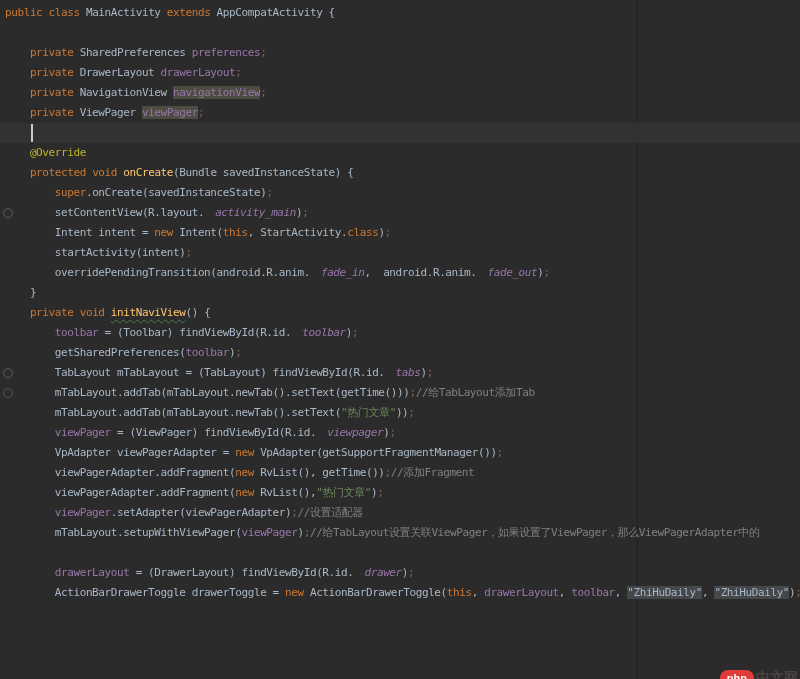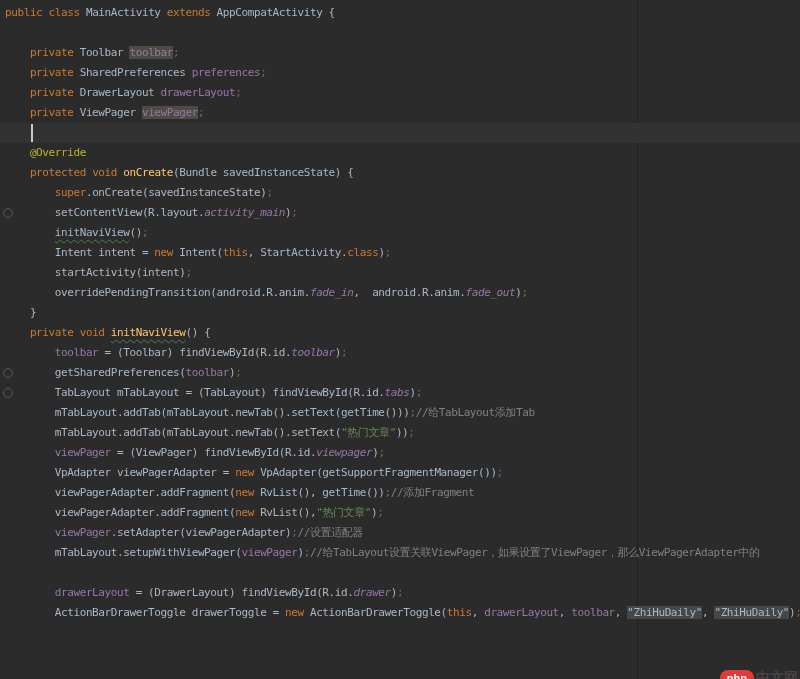--- a/index.html
+++ b/index.html
@@ -13,21 +13,21 @@
   .code-area{position:relative;padding-top:3px;}
   .line{
     position:relative;height:20px;line-height:20px;
     white-space:pre;font-size:11px;letter-spacing:-0.4px;
     padding-left:5px;color:var(--c-default,#a9b7c6);
   }
   .caret-line{background:var(--c-caretline,#323232);}
   .caret{position:absolute;left:31px;top:1px;width:2px;height:18px;background:#c9c9c9;}
   .kw{color:var(--c-keyword);}
   .fld{color:var(--c-field);}
-  .sf{color:var(--c-field);font-style:italic;}
+  .sf{color:var(--c-field);font-style:italic;margin-left:11px;}
   .str{color:var(--c-string);}
   .com{color:var(--c-comment);}
   .mth{color:var(--c-method);}
   .ann{color:var(--c-annotation);text-align:center;}
   .semi{color:var(--c-semicolon);}
   .def{color:var(--c-default);}
   .hl{background:var(--c-ident_highlight);}
   .hl2{background:var(--c-string_highlight);}
   .wavy{text-decoration-line:underline;text-decoration-style:wavy;
         text-decoration-color:var(--c-typo_wave);text-decoration-thickness:1px;
@@ -47,30 +47,29 @@
 <div class="editor">
   <div class="margin-guide" style="left: 637px;"></div>
   <div class="gutter">
       <div class="gicon" style="top: 208px;"></div>
       <div class="gicon" style="top: 368px;"></div>
       <div class="gicon" style="top: 388px;"></div>
     </div>
   <div class="code-area">
       <div class="line"><span class="kw">public</span><span class="def"> </span><span class="kw">class</span><span class="def"> MainActivity </span><span class="kw">extends</span><span class="def"> AppCompatActivity {</span></div>
       <div class="line"></div>
-      <div class="line"><span class="def">    </span><span class="kw">private</span><span class="def"> Toolbar </span><span class="fld hl">toolbar</span><span class="semi">;</span></div>
       <div class="line"><span class="def">    </span><span class="kw">private</span><span class="def"> SharedPreferences </span><span class="fld">preferences</span><span class="semi">;</span></div>
       <div class="line"><span class="def">    </span><span class="kw">private</span><span class="def"> DrawerLayout </span><span class="fld">drawerLayout</span><span class="semi">;</span></div>
+      <div class="line"><span class="def">    </span><span class="kw">private</span><span class="def"> NavigationView </span><span class="fld hl">navigationView</span><span class="semi">;</span></div>
       <div class="line"><span class="def">    </span><span class="kw">private</span><span class="def"> ViewPager </span><span class="fld hl">viewPager</span><span class="semi">;</span></div>
       <div class="line caret-line"><span class="caret"></span></div>
       <div class="line"><span class="def">    </span><span class="ann">@Override</span></div>
       <div class="line"><span class="def">    </span><span class="kw">protected</span><span class="def"> </span><span class="kw">void</span><span class="def"> </span><span class="mth">onCreate</span><span class="def">(Bundle savedInstanceState) {</span></div>
       <div class="line"><span class="def">        </span><span class="kw">super</span><span class="def">.onCreate(savedInstanceState)</span><span class="semi">;</span></div>
       <div class="line"><span class="def">        setContentView(R.layout.</span><span class="sf">activity_main</span><span class="def">)</span><span class="semi">;</span></div>
-      <div class="line"><span class="def">        </span><span class="def wavy">initNaviView</span><span class="def">()</span><span class="semi">;</span></div>
       <div class="line"><span class="def">        Intent intent = </span><span class="kw">new</span><span class="def"> Intent(</span><span class="kw">this</span><span class="def">, StartActivity.</span><span class="kw">class</span><span class="def">)</span><span class="semi">;</span></div>
       <div class="line"><span class="def">        startActivity(intent)</span><span class="semi">;</span></div>
       <div class="line"><span class="def">        overridePendingTransition(android.R.anim.</span><span class="sf">fade_in</span><span class="def">,  android.R.anim.</span><span class="sf">fade_out</span><span class="def">)</span><span class="semi">;</span></div>
       <div class="line"><span class="def">    }</span></div>
       <div class="line"><span class="def">    </span><span class="kw">private</span><span class="def"> </span><span class="kw">void</span><span class="def"> </span><span class="mth wavy">initNaviView</span><span class="def">() {</span></div>
       <div class="line"><span class="def">        </span><span class="fld">toolbar</span><span class="def"> = (Toolbar) findViewById(R.id.</span><span class="sf">toolbar</span><span class="def">)</span><span class="semi">;</span></div>
       <div class="line"><span class="def">        getSharedPreferences(</span><span class="fld">toolbar</span><span class="def">)</span><span class="semi">;</span></div>
       <div class="line"><span class="def">        TabLayout mTabLayout = (TabLayout) findViewById(R.id.</span><span class="sf">tabs</span><span class="def">)</span><span class="semi">;</span></div>
       <div class="line"><span class="def">        mTabLayout.addTab(mTabLayout.newTab().setText(getTime()))</span><span class="semi">;</span><span class="com">//给TabLayout添加Tab</span></div>
       <div class="line"><span class="def">        mTabLayout.addTab(mTabLayout.newTab().setText(</span><span class="str">"热门文章"</span><span class="def">))</span><span class="semi">;</span></div>

